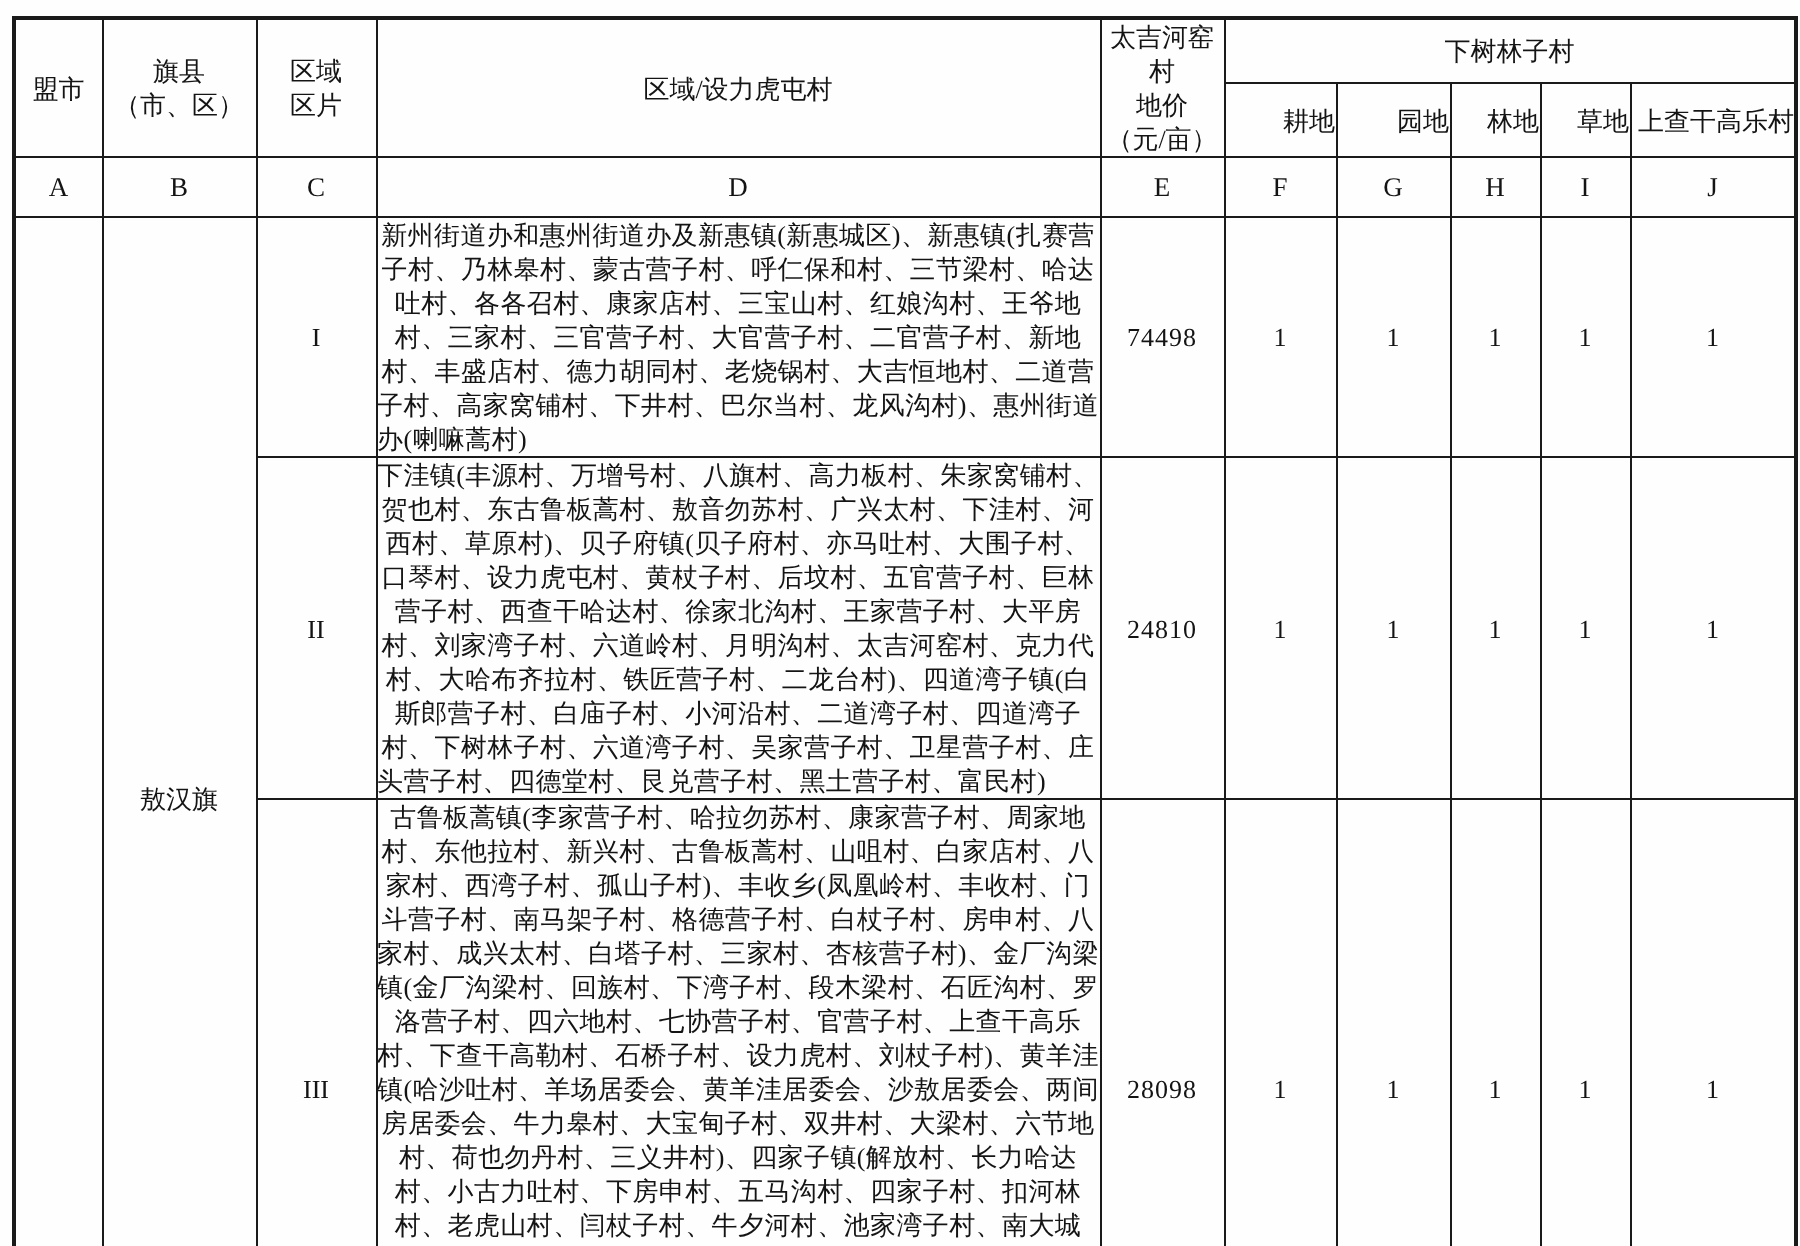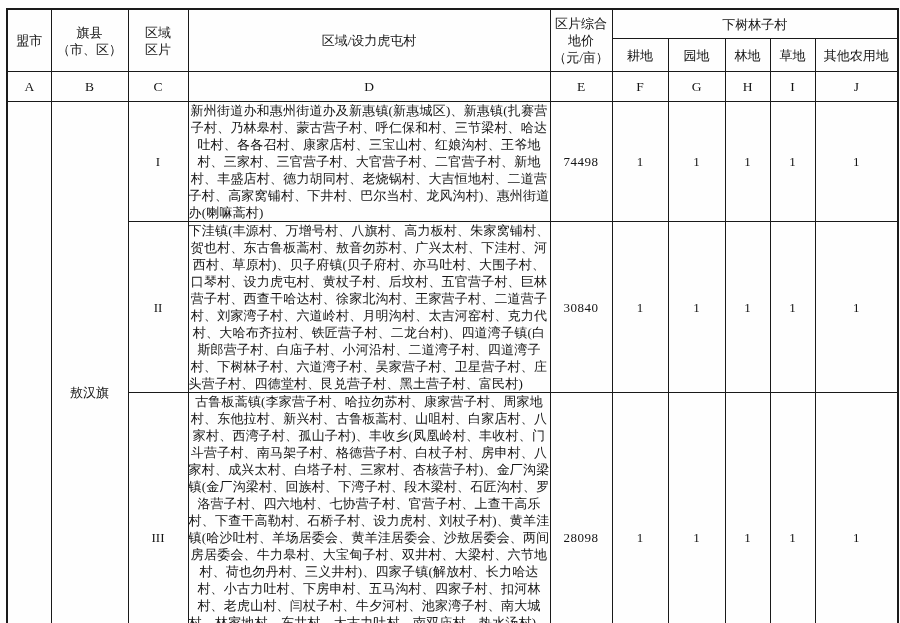--- a/index.html
+++ b/index.html
@@ -33,21 +33,21 @@
     padding: 0;
     font-weight: normal;
     text-align: center;
     vertical-align: middle;
     font-size: 13px;
     line-height: 17px;
     color: #141414;
     overflow: hidden;
   }
   tr.h1 th { height: 28px; }
-  tr.h2 th { height: 32px; }
+  tr.h2 th { height: 32px; text-align: right; }
   tr.letters td { height: 29px; font-size: 13.5px; }
   td.zone-cell { font-size: 13px; font-family: "Liberation Serif", serif; }
   td.desc {
     text-align: justify;
     text-align-last: left;
     vertical-align: middle;
     font-size: 12px;
     line-height: 16.6px;
     padding: 2px 4px 2px 5px;
     letter-spacing: 0.2px;
@@ -83,33 +83,33 @@
       <th rowspan="2">
         <span class="hline">旗县</span>
         <span class="hline">（市、区）</span>
       </th>
       <th rowspan="2">
         <span class="hline">区域</span>
         <span class="hline">区片</span>
       </th>
       <th rowspan="2">区域/设力虎屯村</th>
       <th rowspan="2">
-        <span class="hline">区片综合</span>
+        <span class="hline">太吉河窑村</span>
         <span class="hline">地价</span>
         <span class="hline">（元/亩）</span>
       </th>
       <th colspan="5">下树林子村</th>
     </tr>
 
     <tr class="h2">
       <th>耕地</th>
       <th>园地</th>
       <th>林地</th>
       <th>草地</th>
-      <th>其他农用地</th>
+      <th>上查干高乐村</th>
     </tr>
 
     <tr class="letters">
       <td>A</td>
       <td>B</td>
       <td>C</td>
       <td>D</td>
       <td>E</td>
       <td>F</td>
       <td>G</td>
@@ -126,22 +126,22 @@
       <td class="price">74498</td>
       <td class="coef">1</td>
       <td class="coef">1</td>
       <td class="coef">1</td>
       <td class="coef">1</td>
       <td class="coef">1</td>
     </tr>
 
     <tr class="row-2">
       <td class="zone-cell">II</td>
-      <td class="desc">下洼镇(丰源村、万增号村、八旗村、高力板村、朱家窝铺村、贺也村、东古鲁板蒿村、敖音勿苏村、广兴太村、下洼村、河西村、草原村)、贝子府镇(贝子府村、亦马吐村、大围子村、口琴村、设力虎屯村、黄杖子村、后坟村、五官营子村、巨林营子村、西查干哈达村、徐家北沟村、王家营子村、二道营子村、刘家湾子村、六道岭村、月明沟村、太吉河窑村、克力代村、大哈布齐拉村、铁匠营子村、二龙台村)、四道湾子镇(白斯郎营子村、白庙子村、小河沿村、二道湾子村、四道湾子村、下树林子村、六道湾子村、吴家营子村、卫星营子村、庄头营子村、四德堂村、艮兑营子村、黑土营子村、富民村)</td>
-      <td class="price">30840</td>
+      <td class="desc">下洼镇(丰源村、万增号村、八旗村、高力板村、朱家窝铺村、贺也村、东古鲁板蒿村、敖音勿苏村、广兴太村、下洼村、河西村、草原村)、贝子府镇(贝子府村、亦马吐村、大围子村、口琴村、设力虎屯村、黄杖子村、后坟村、五官营子村、巨林营子村、西查干哈达村、徐家北沟村、王家营子村、大平房村、刘家湾子村、六道岭村、月明沟村、太吉河窑村、克力代村、大哈布齐拉村、铁匠营子村、二龙台村)、四道湾子镇(白斯郎营子村、白庙子村、小河沿村、二道湾子村、四道湾子村、下树林子村、六道湾子村、吴家营子村、卫星营子村、庄头营子村、四德堂村、艮兑营子村、黑土营子村、富民村)</td>
+      <td class="price">24810</td>
       <td class="coef">1</td>
       <td class="coef">1</td>
       <td class="coef">1</td>
       <td class="coef">1</td>
       <td class="coef">1</td>
     </tr>
 
     <tr class="row-3">
       <td class="zone-cell">III</td>
       <td class="desc">古鲁板蒿镇(李家营子村、哈拉勿苏村、康家营子村、周家地村、东他拉村、新兴村、古鲁板蒿村、山咀村、白家店村、八家村、西湾子村、孤山子村)、丰收乡(凤凰岭村、丰收村、门斗营子村、南马架子村、格德营子村、白杖子村、房申村、八家村、成兴太村、白塔子村、三家村、杏核营子村)、金厂沟梁镇(金厂沟梁村、回族村、下湾子村、段木梁村、石匠沟村、罗洛营子村、四六地村、七协营子村、官营子村、上查干高乐村、下查干高勒村、石桥子村、设力虎村、刘杖子村)、黄羊洼镇(哈沙吐村、羊场居委会、黄羊洼居委会、沙敖居委会、两间房居委会、牛力皋村、大宝甸子村、双井村、大梁村、六节地村、荷也勿丹村、三义井村)、四家子镇(解放村、长力哈达村、小古力吐村、下房申村、五马沟村、四家子村、扣河林村、老虎山村、闫杖子村、牛夕河村、池家湾子村、南大城村、林家地村、东井村、大古力吐村、南双庙村、热水汤村)、长胜镇(清河村、长青村、长胜甸子村、陈家围子村、马架子村、坤头岭村、长胜村、乌兰巴苏村、白土梁子村、六顷地村、孟克敖村、齐家窝铺村、榆树林子村、六合号村)</td>

